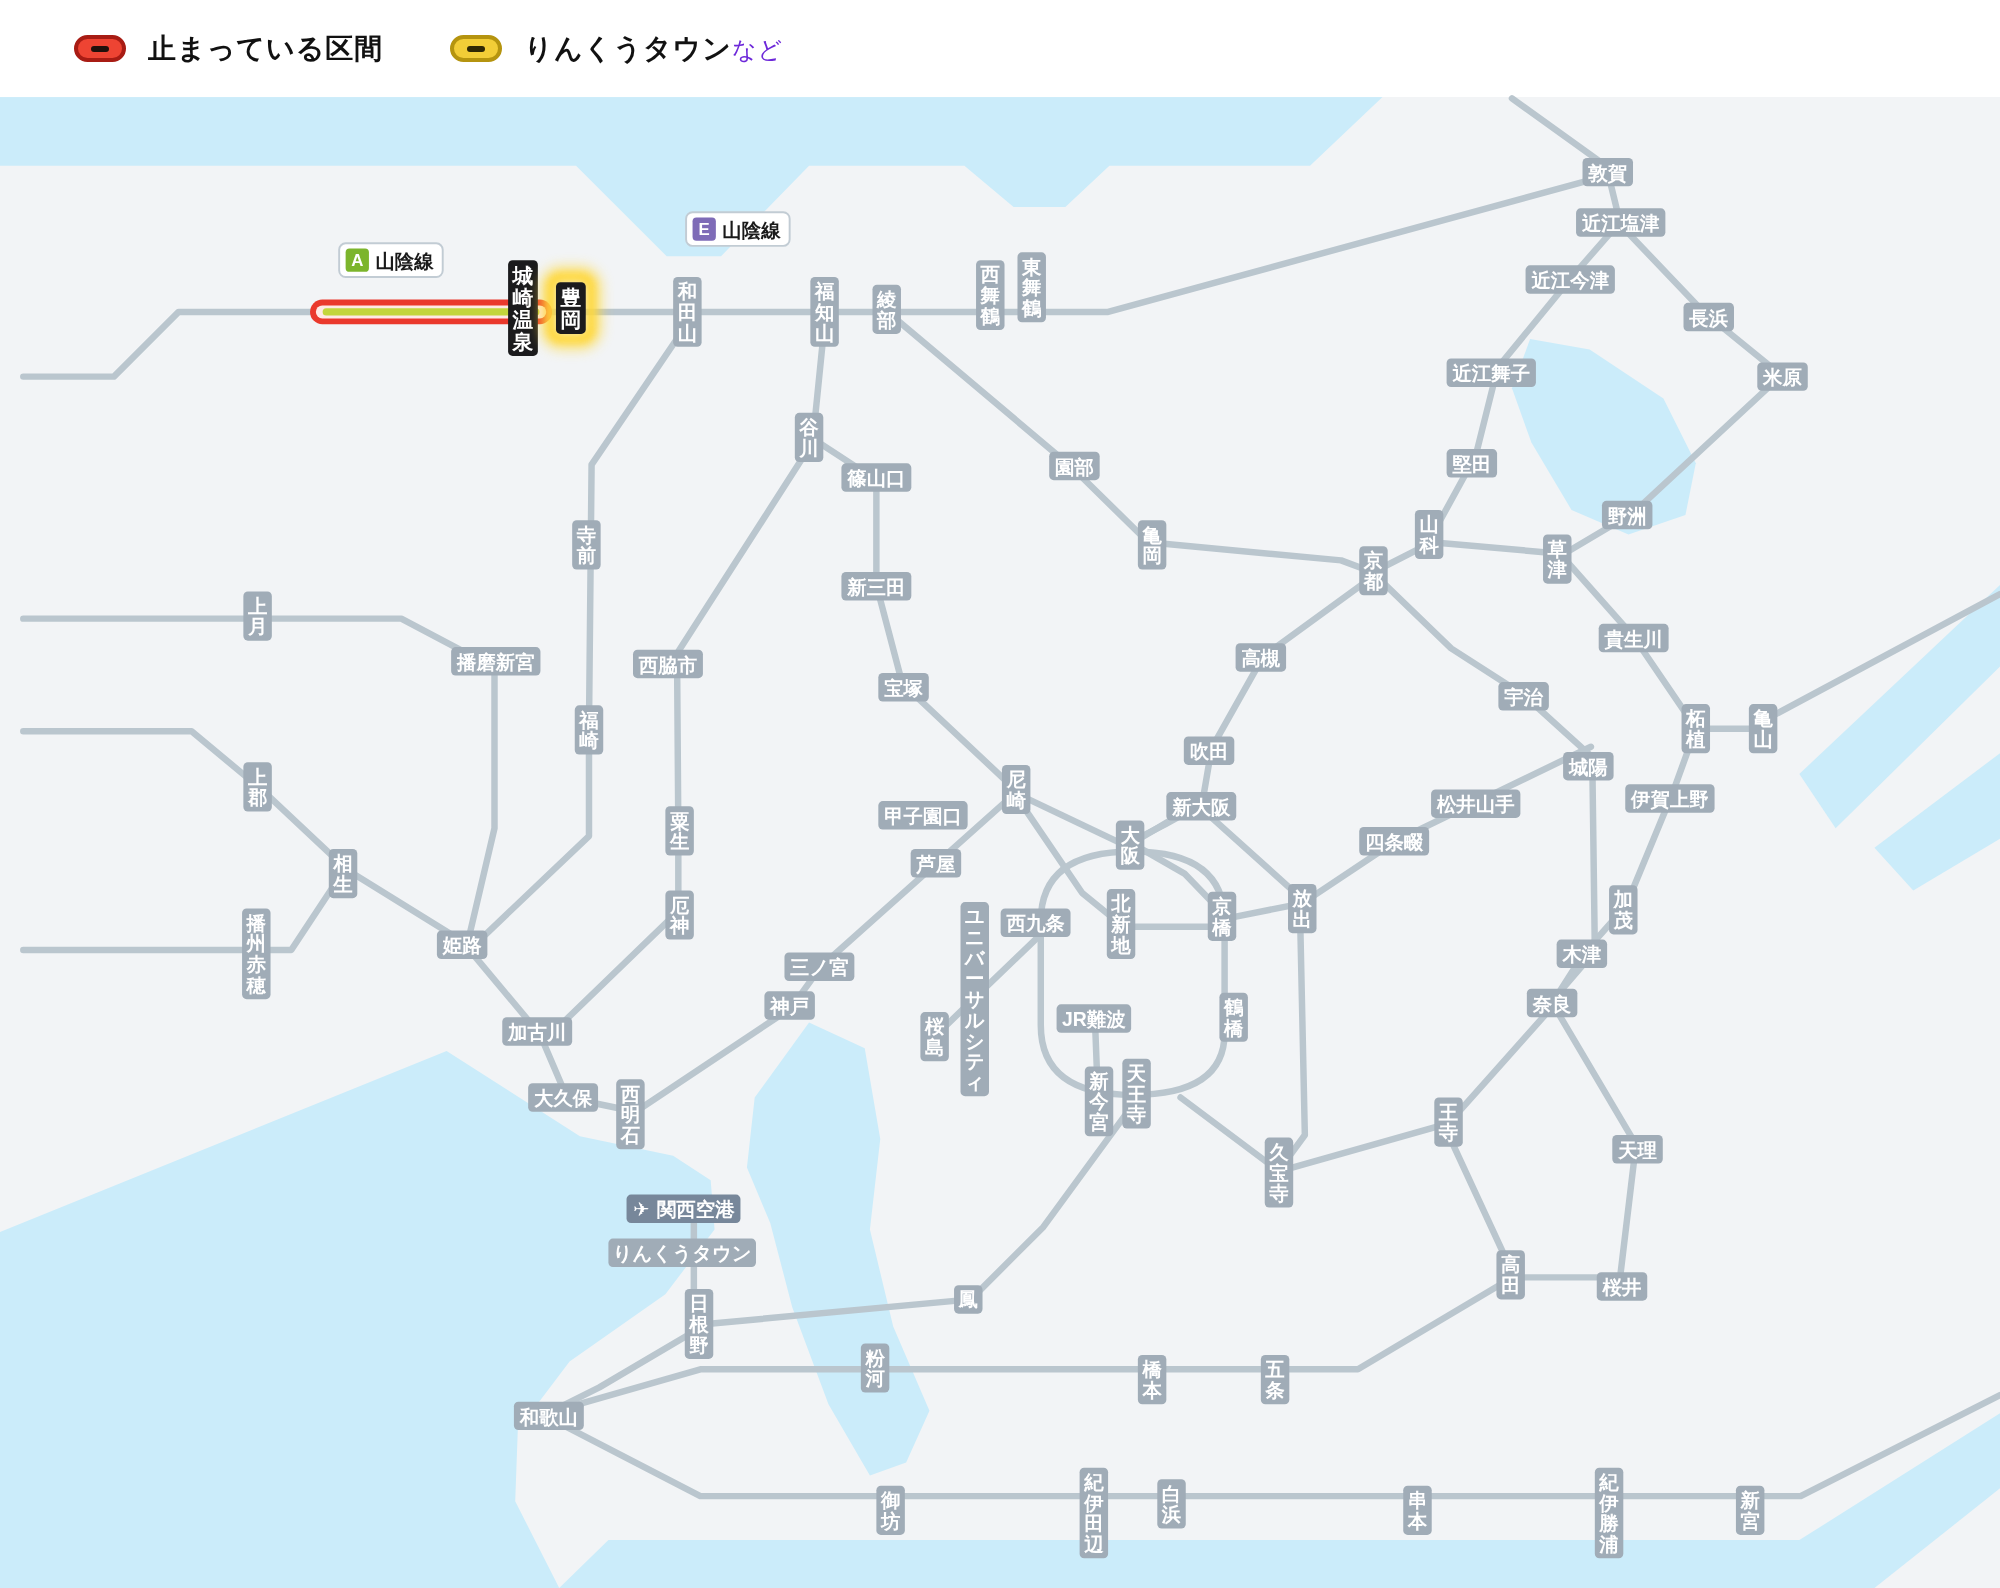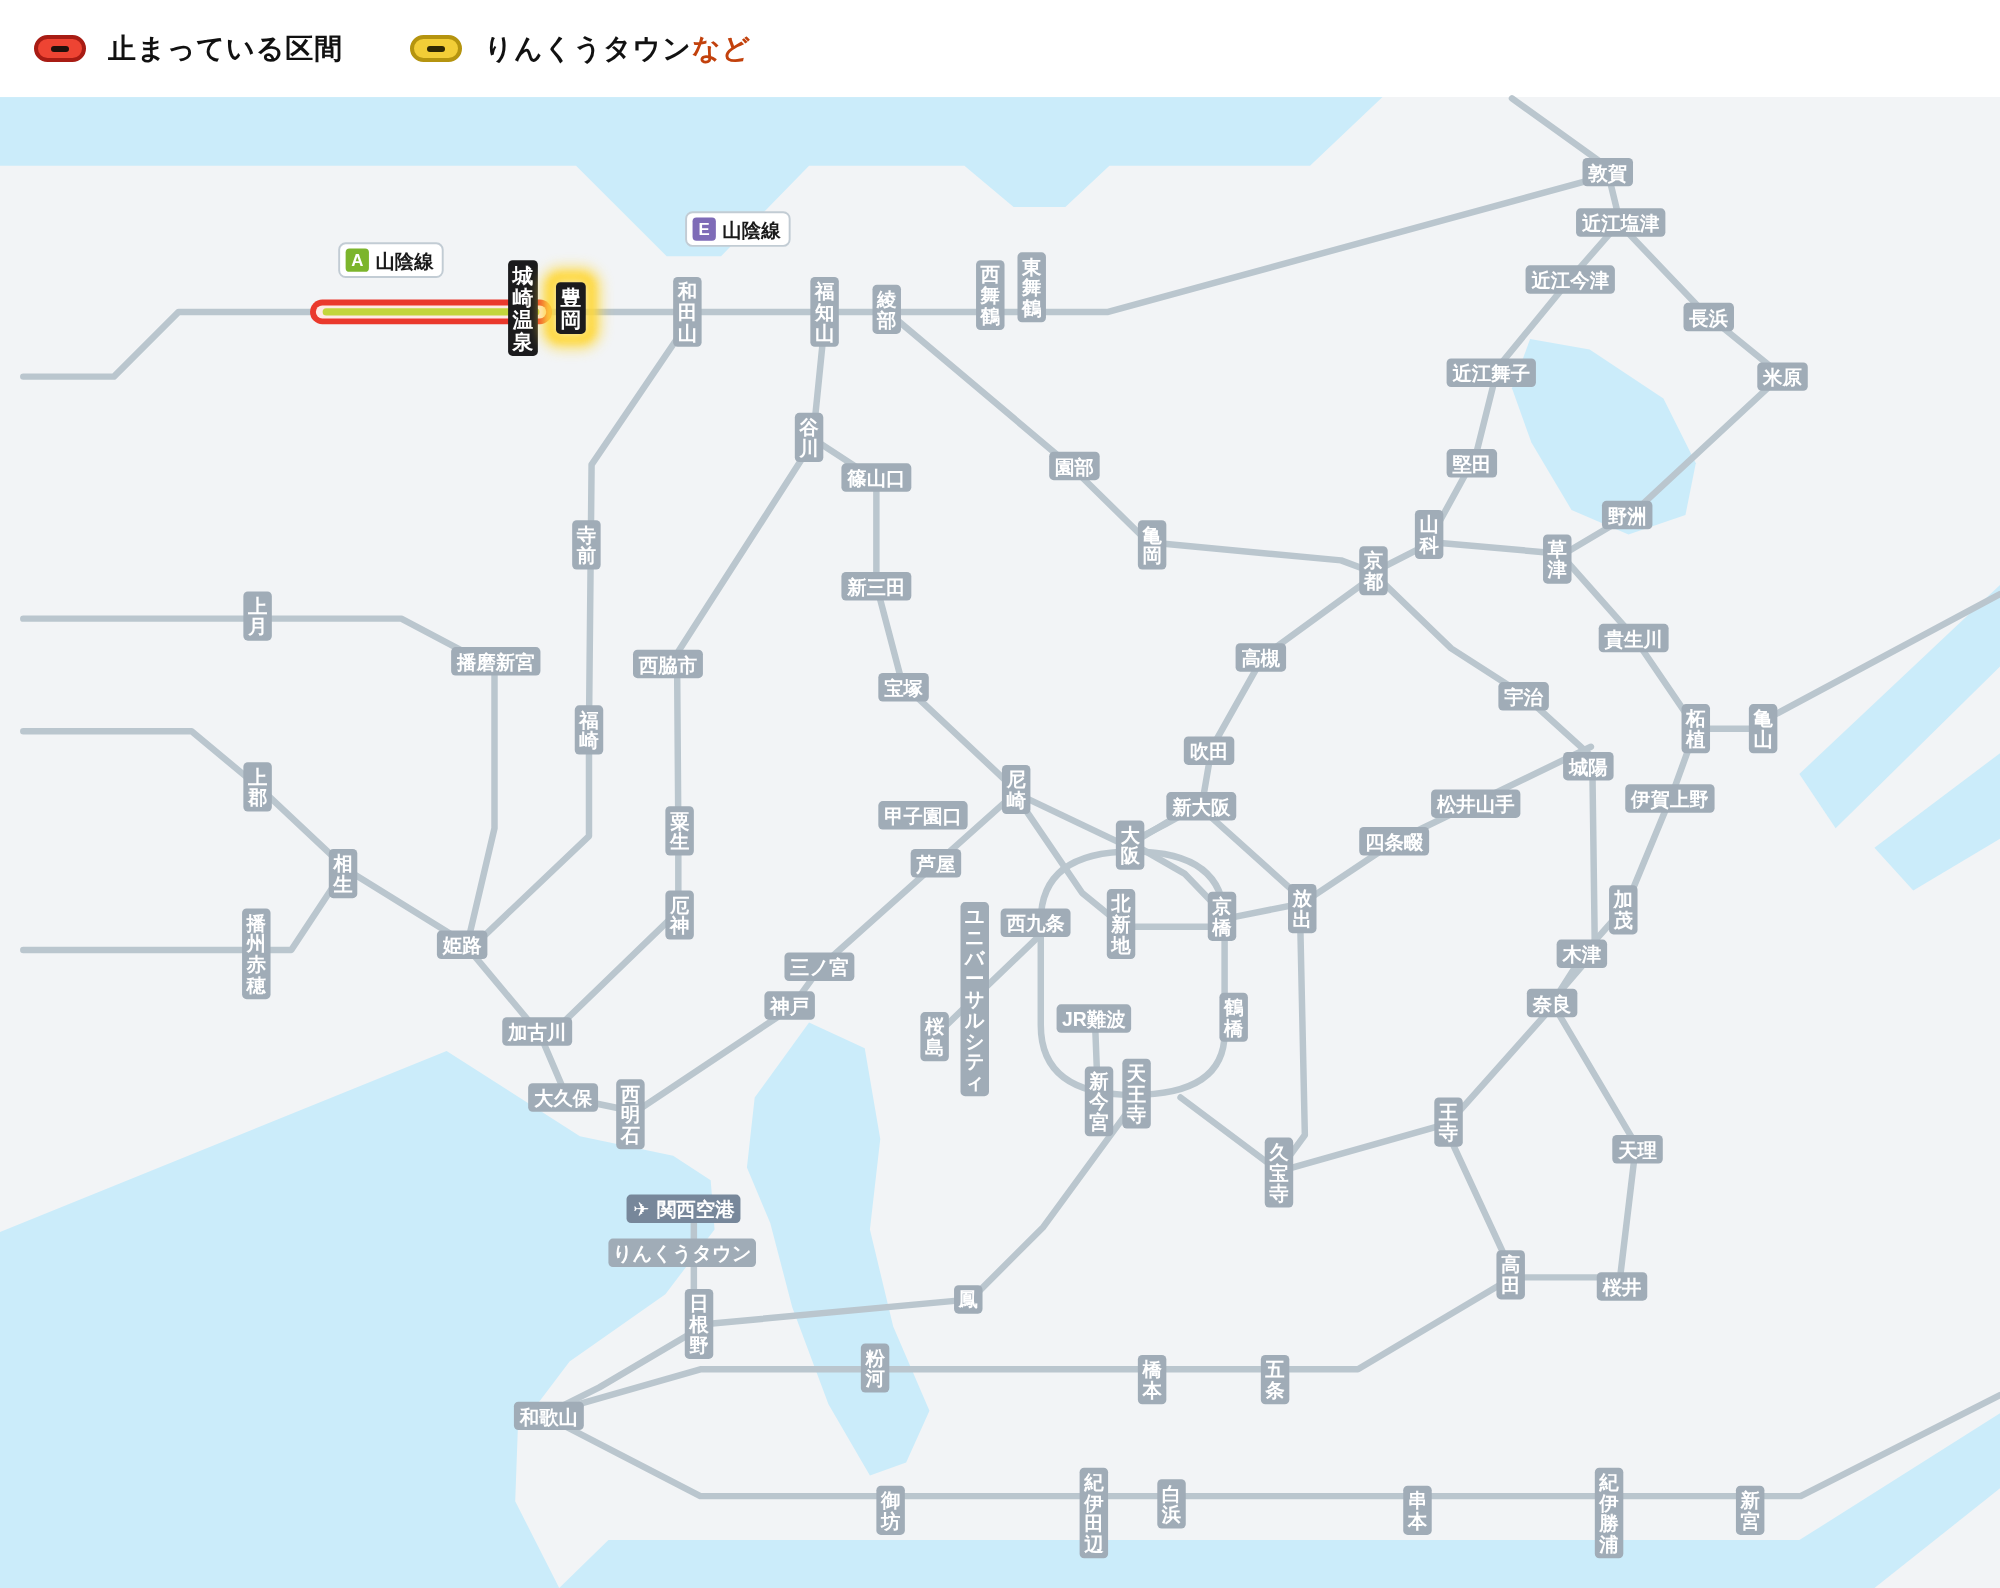--- a/index.html
+++ b/index.html
@@ -2,28 +2,28 @@
 <html><head>
 <meta charset="utf-8">
 <style>
   html,body{margin:0;padding:0;background:#fff;}
   .stage{position:relative;width:2000px;height:1588px;background:#ffffff;overflow:hidden;
          font-family:"Liberation Sans","DejaVu Sans",sans-serif;}
   .stage svg{position:absolute;left:0;top:0;width:100%;height:100%;display:block;}
   svg text{font-family:"Liberation Sans","DejaVu Sans",sans-serif;}
 
   .legend{position:absolute;left:0;top:0;width:100%;height:97px;display:flex;align-items:center;
-          padding-left:34px;gap:67px;box-sizing:border-box;}
+          padding-left:74px;gap:67px;box-sizing:border-box;}
   .legend-item{display:flex;align-items:center;gap:22px;}
   .pill{display:inline-block;width:52px;height:27px;border-radius:14px;border:4px solid #000;
         position:relative;box-sizing:border-box;}
   .pill-dash{position:absolute;left:50%;top:50%;transform:translate(-50%,-50%);
              width:18px;height:6px;border-radius:3px;background:#111;}
   .legend-label{font-size:28px;font-weight:700;color:#111;letter-spacing:1px;}
-  .legend-suffix{font-size:28px;font-weight:700;color:#c2410c;}
+  .legend-suffix{font-size:24px;font-weight:400;color:#6d28d9;}
 </style>
 </head>
 <body>
 
 <div class="stage">
 
   <svg id="map-svg" viewBox="0 0 1545 1227" preserveAspectRatio="none">
     <defs>
       <filter id="blur3" x="-80%" y="-80%" width="260%" height="260%">
           <feGaussianBlur stdDeviation="3"></feGaussianBlur>

